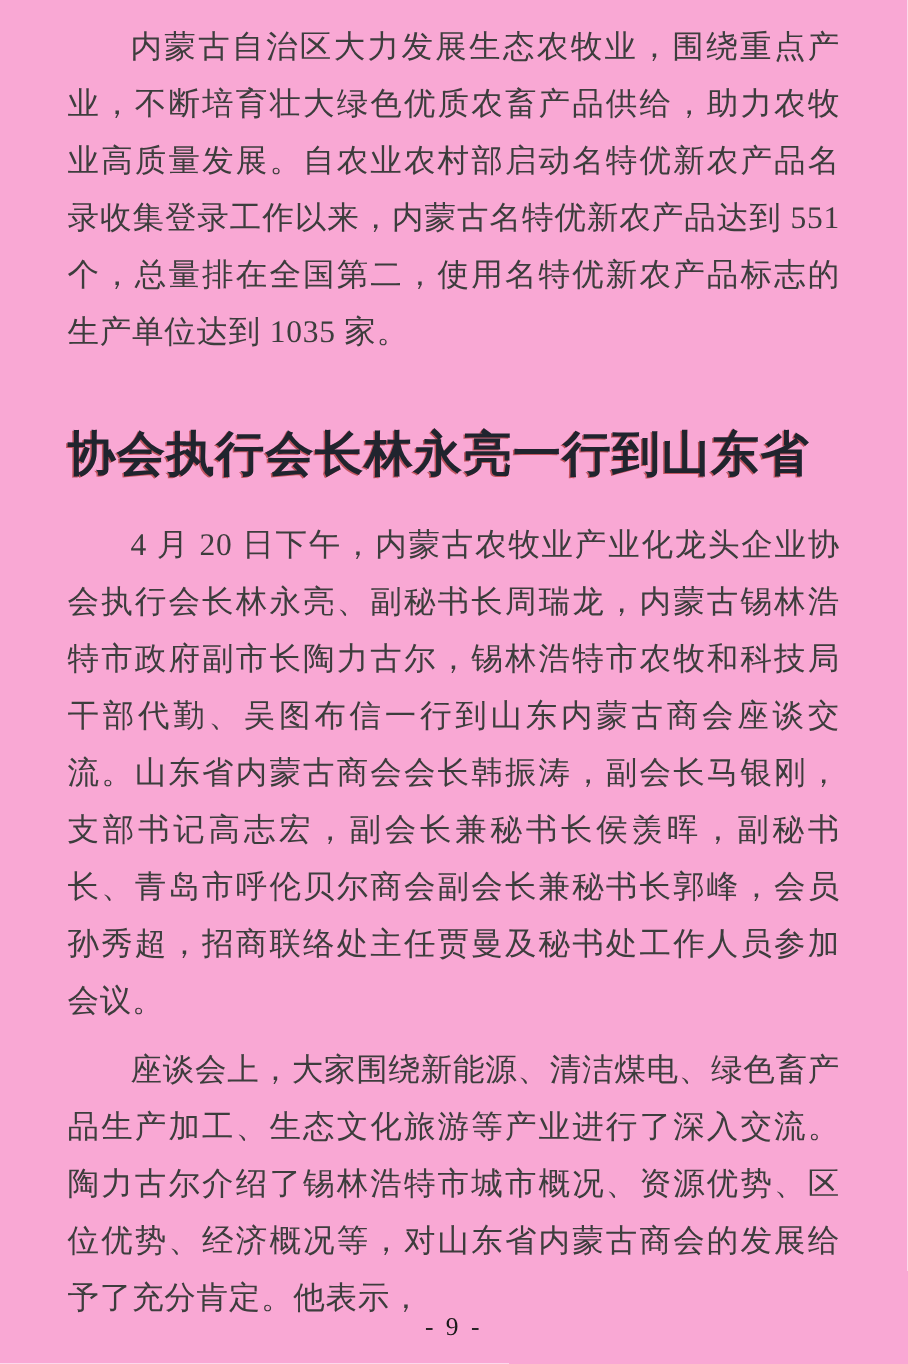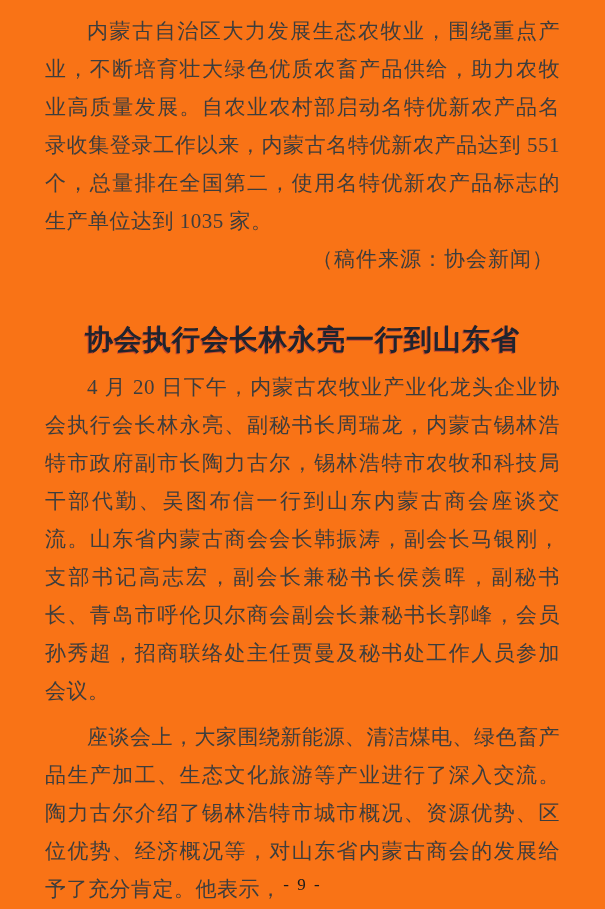--- a/index.html
+++ b/index.html
@@ -5,21 +5,21 @@
   html, body {
     margin: 0;
     padding: 0;
     background: #ffffff;
   }
   .page {
     position: relative;
     width: 605px;
     height: 909px;
     margin: 0 auto;
-    background: #f97316;
+    background: #f9a8d4;
     box-sizing: border-box;
     padding: 12px 45px 0 45px;
     overflow: hidden;
     font-family: "Liberation Serif", "DejaVu Serif", serif;
   }
   .body-para {
     margin: 0;
     font-size: 21px;
     line-height: 38px;
     letter-spacing: 0.5px;
@@ -33,32 +33,32 @@
     line-height: 38px;
     letter-spacing: 1px;
     color: #3d3d3d;
     text-align: right;
     padding-right: 6px;
   }
   .article-title {
     margin: 34px 0 0 0;
     font-family: "Liberation Sans", "DejaVu Sans", sans-serif;
     font-weight: bold;
-    font-size: 28px;
+    font-size: 32px;
     line-height: 56px;
     letter-spacing: 1px;
-    text-align: center;
+    text-align: left;
     color: #20242e;
     text-shadow: -1px 1px 0 rgba(176, 58, 58, 0.75);
   }
   .article-title .title-line {
     display: block;
   }
   .para-first {
-    margin-top: 0;
+    margin-top: 14px;
   }
   .para-next {
     margin-top: 8px;
   }
   .page-footer {
     position: absolute;
     left: 0;
     bottom: 14px;
     width: 100%;
     text-align: center;
@@ -68,21 +68,20 @@
     font-family: "Liberation Serif", "DejaVu Serif", serif;
   }
 </style>
 </head>
 <body>
 
 <div class="page">
 
   <p class="body-para">内蒙古自治区大力发展生态农牧业，围绕重点产业，不断培育壮大绿色优质农畜产品供给，助力农牧业高质量发展。自农业农村部启动名特优新农产品名录收集登录工作以来，内蒙古名特优新农产品达到 551 个，总量排在全国第二，使用名特优新农产品标志的生产单位达到 1035 家。</p>
 
-  <p class="source-line">（稿件来源：协会新闻）</p>
 
   <h1 class="article-title">
     <span class="title-line">协会执行会长林永亮一行到山东省</span>
   </h1>
 
   <p class="body-para para-first">4 月 20 日下午，内蒙古农牧业产业化龙头企业协会执行会长林永亮、副秘书长周瑞龙，内蒙古锡林浩特市政府副市长陶力古尔，锡林浩特市农牧和科技局干部代勤、吴图布信一行到山东内蒙古商会座谈交流。山东省内蒙古商会会长韩振涛，副会长马银刚，支部书记高志宏，副会长兼秘书长侯羡晖，副秘书长、青岛市呼伦贝尔商会副会长兼秘书长郭峰，会员孙秀超，招商联络处主任贾曼及秘书处工作人员参加会议。</p>
 
   <p class="body-para para-next">座谈会上，大家围绕新能源、清洁煤电、绿色畜产品生产加工、生态文化旅游等产业进行了深入交流。陶力古尔介绍了锡林浩特市城市概况、资源优势、区位优势、经济概况等，对山东省内蒙古商会的发展给予了充分肯定。他表示，</p>
 
   <div class="page-footer">- 9 -</div>

